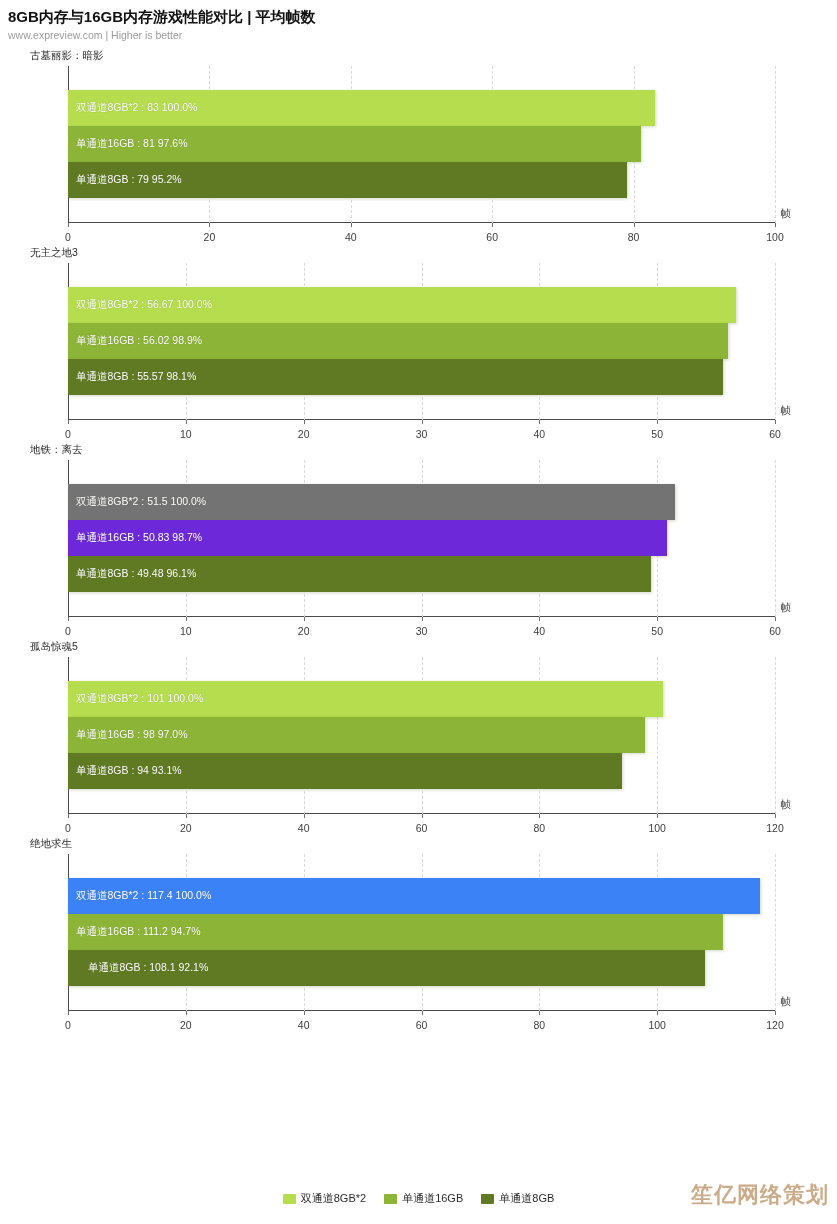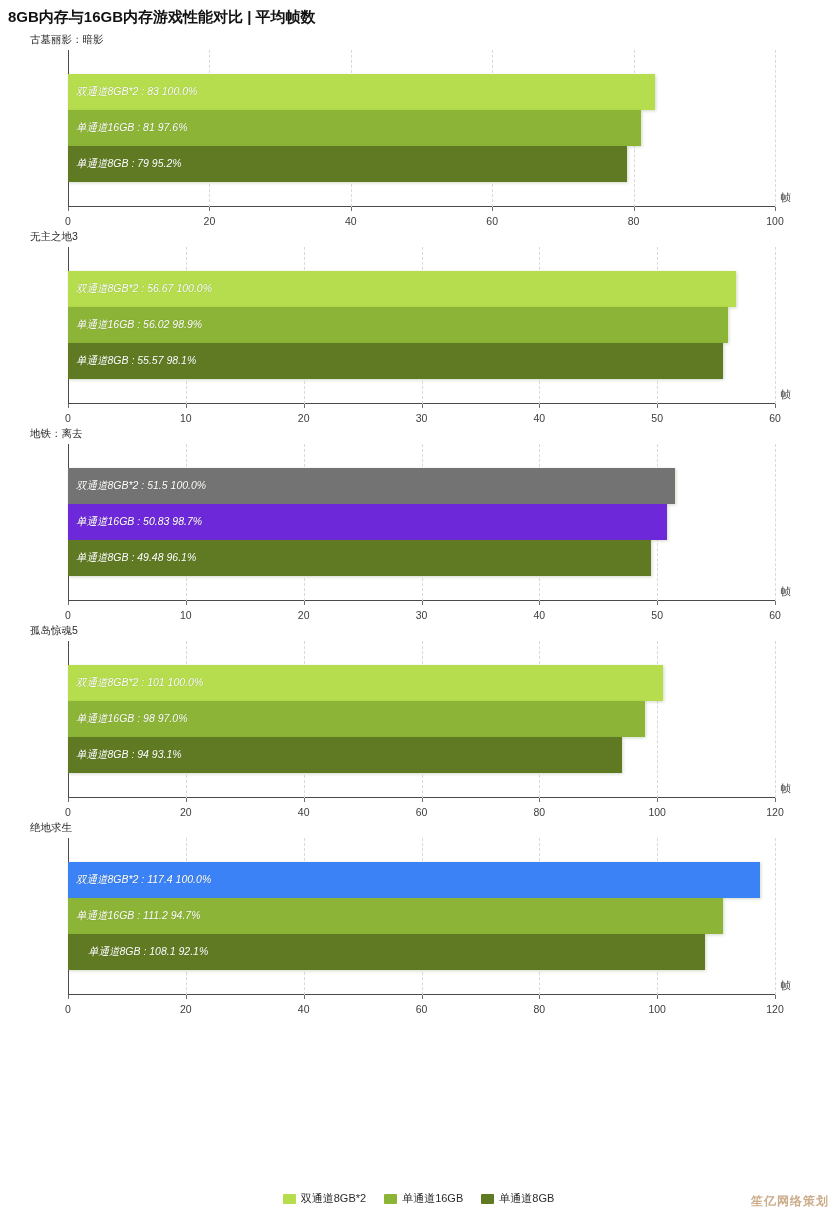--- a/index.html
+++ b/index.html
@@ -119,21 +119,20 @@
     display: flex;
     align-items: center;
     box-shadow: 1px 1px 3px rgba(120,140,90,0.33);
   }
   .bar-label {
     font-size: 10.5px;
     color: #ffffff;
     white-space: nowrap;
     padding-left: 8px;
     text-shadow: 0 0 1px rgba(60,70,30,0.35);
-    font-style: italic;
   }
 
   
   .legend {
     position: absolute;
     left: 0;
     right: 0;
     bottom: 18px;
     display: flex;
     justify-content: center;
@@ -147,33 +146,34 @@
     border-radius: 1px;
     display: inline-block;
   }
   .legend-text { font-size: 11px; color: #2b2b2b; }
 
   
   .watermark {
     position: absolute;
     right: 8px;
     bottom: 14px;
-    font-size: 12px;
+    font-size: 22px;
     font-weight: bold;
     color: #c8a884;
     letter-spacing: 1px;
     opacity: 0.95;
     margin-top: 40px;
   }
 </style>
 </head>
 <body>
 
 <div class="header">
   <div class="chart-title">8GB内存与16GB内存游戏性能对比 | 平均帧数</div>
+  <div class="chart-subtitle">www.expreview.com | Higher is better</div>
 </div>
 
 <div class="panels" id="panels">
     <div class="panel">
       <div class="panel-title">古墓丽影：暗影</div>
       <div class="plot">
         <div class="y-axis"></div>
         <div class="x-axis"></div>
         <div class="grid">
           <div class="gridline first" style="left: 0%;"></div>

